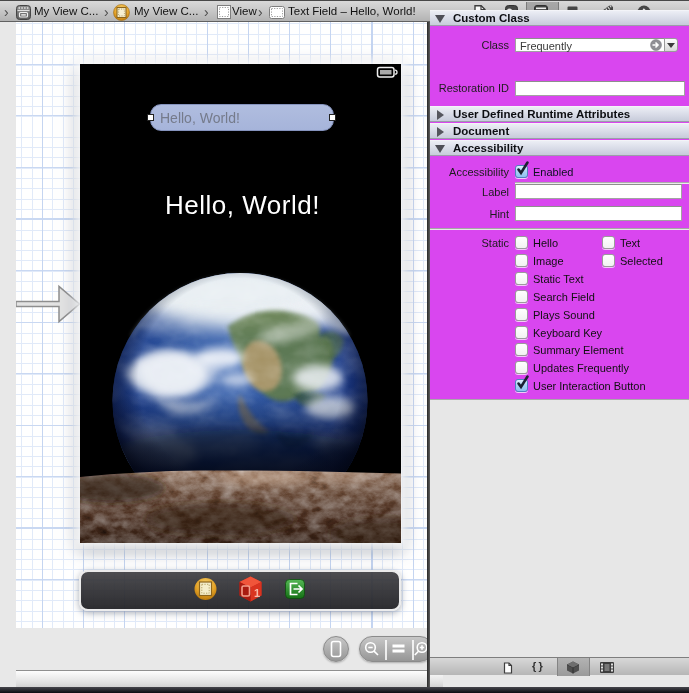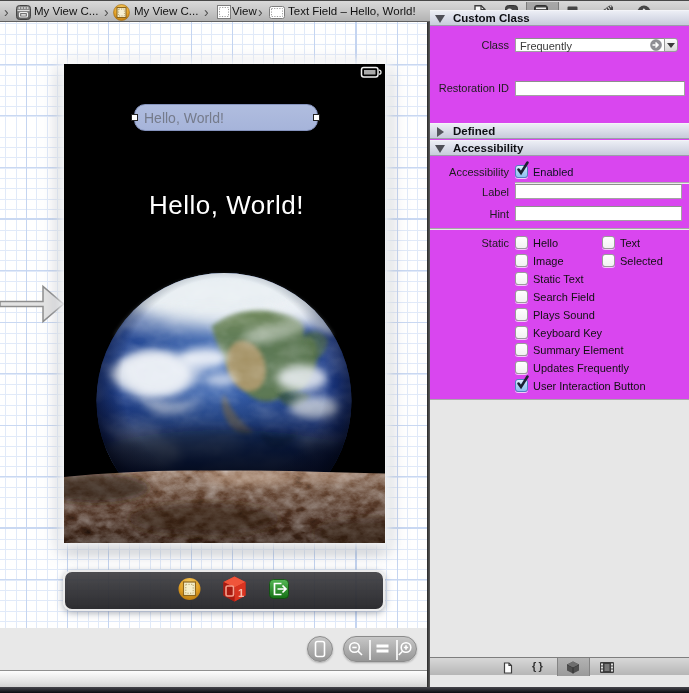--- a/index.html
+++ b/index.html
@@ -5,21 +5,21 @@
 html,body{width:689px;height:693px;overflow:hidden;font-family:"Liberation Sans",sans-serif;background:#e8e8e8}
 #win{position:relative;width:689px;height:693px}
 
 #topbar{position:absolute;left:0;top:0;width:689px;height:22px;
  background:linear-gradient(#d9d9d9,#c9c9c9 45%,#b3b3b3);border-top:1px solid #484848;border-bottom:1px solid #616161}
 #crumbs{position:absolute;left:0;top:0;height:21px;font-size:11.5px;color:#111}
 .crumbtxt{position:absolute;top:4px;white-space:nowrap}
 .chev{position:absolute;top:2.5px;color:#4c4c4c;font-size:14px}
 .cicon{position:absolute}
 
-#canvas{position:absolute;left:0;top:22px;width:427px;height:606px;background-color:#fff;
+#canvas{position:absolute;left:16px;top:22px;width:427px;height:606px;background-color:#fff;
  background-image:
   repeating-linear-gradient(to right,transparent 0,transparent 25.9px,#c5d5f1 25.9px,#c5d5f1 26.9px,transparent 26.9px,transparent 41.2px),
   repeating-linear-gradient(to bottom,transparent 0,transparent 42px,#c9d8f2 42px,#c9d8f2 43px,transparent 43px,transparent 51.5px),
   repeating-linear-gradient(to right,transparent 0,transparent 5.3px,#e1eaf9 5.3px,#e1eaf9 6.3px,transparent 6.3px,transparent 10.3px),
   repeating-linear-gradient(to bottom,transparent 0,transparent 1.5px,#e1eaf9 1.5px,#e1eaf9 2.5px,transparent 2.5px,transparent 10.3px)}
 #phone{position:absolute;left:64px;top:42px;width:321px;height:479px;background:#000;box-shadow:0 0 9px 5px rgba(255,255,255,.9),0 5px 16px 2px rgba(70,80,100,.55)}
 #tf{position:absolute;left:70px;top:40px;width:184px;height:27px;border-radius:11px;
  background:linear-gradient(#b0bddf,#a6b4da);border:1px solid #8593bd;
  font-size:14px;color:#757b8b;line-height:26px;padding-left:9px}
 .handle{position:absolute;width:7px;height:7px;background:#fff;border:1px solid #222}
@@ -311,23 +311,27 @@
   <div style="position:absolute;left:90px;top:29.5px;font-size:11px;color:#3a3a3a">Frequently</div>
   <svg style="position:absolute;left:220px;top:29px" width="12" height="12">
         <circle cx="6" cy="6" r="5.5" fill="#909095"></circle>
         <circle cx="6" cy="6" r="5.5" fill="none" stroke="#7a7a80" stroke-width=".5"></circle>
         <path d="M2.5 6h5M5.5 3.5L8 6L5.5 8.5" stroke="#fff" stroke-width="1.6" fill="none"></path>
       </svg>
   <div style="position:absolute;left:234px;top:28px;width:14px;height:14px;background:linear-gradient(#fdfdfd,#d8d8d8);border:1px solid #9a9a9a;border-radius:0 3px 3px 0"></div>
   <div style="position:absolute;left:237px;top:33px;width:0;height:0;border-left:4px solid transparent;border-right:4px solid transparent;border-top:5px solid #3c3c3c"></div>
   <div class="rlab" style="left:0;width:79px;top:72px">Restoration ID</div>
   <div class="field" style="left:85px;top:71px;width:170px;height:15px"></div>
+  <div class="hdr" style="top:96px">
+        <i class="trir"></i>
+        <span>User Defined Runtime Attributes</span>
+      </div>
   <div class="hdr" style="top:113px">
         <i class="trir"></i>
-        <span>Defined</span>
+        <span>Document</span>
       </div>
   <div class="hdr" style="top:130px">
         <i class="tri"></i>
         <span>Accessibility</span>
       </div>
   <div class="rlab" style="left:0;width:79px;top:156px">Accessibility</div>
   <span class="cb cbon" style="left:84.5px;top:155px">
         <svg class="cbchk" width="16" height="18">
           <path d="M3.5 9.5L6 13L12.5 2.5" stroke="#1b2133" stroke-width="2.6" fill="none" stroke-linecap="round"></path>
         </svg>

